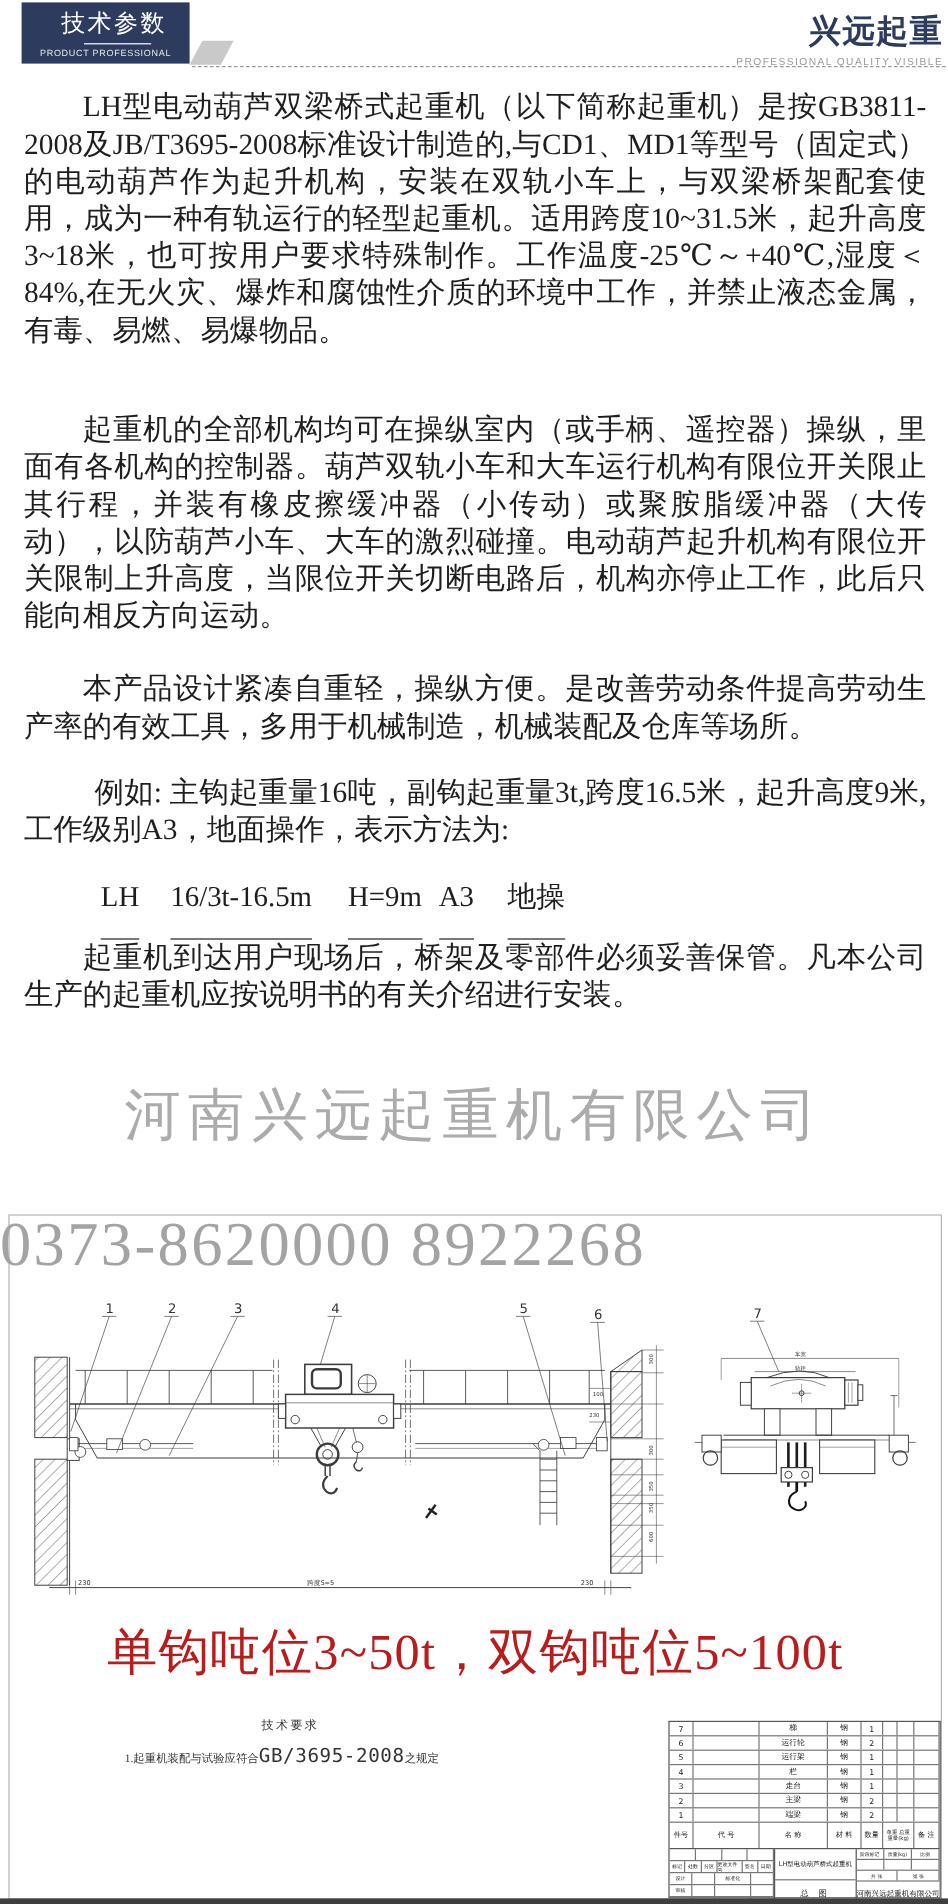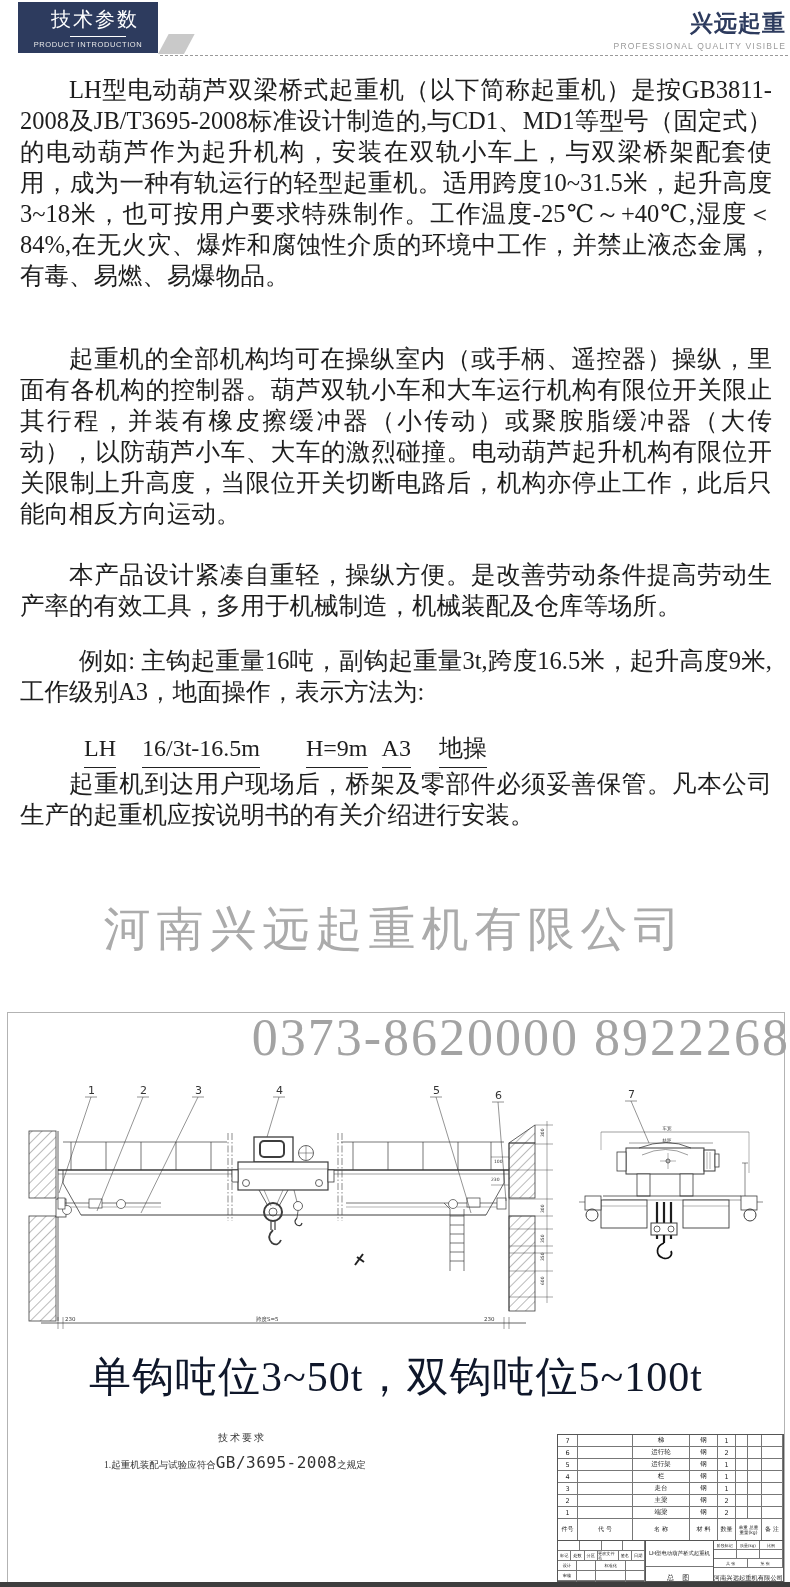--- a/index.html
+++ b/index.html
@@ -8,44 +8,44 @@
   
   .hdr-badge{position:absolute;left:18px;top:2px;width:140px;height:51px;background:#2d3b5e;
              display:flex;flex-direction:column;align-items:center;justify-content:center;}
   .hdr-badge .t{color:#fff;font-size:20px;letter-spacing:2px;margin-left:14px;font-family:"Liberation Sans",sans-serif;}
   .hdr-badge .ul{width:56px;height:1px;background:#fff;margin:3px 0 3px 20px;}
   .hdr-badge .s{color:#e8e8e8;font-size:7.5px;letter-spacing:0.6px;font-family:"Liberation Sans",sans-serif;}
   .hdr-slant{position:absolute;left:158px;top:34px;width:26px;height:20px;background:#c9c9c9;
              transform:skewX(-28deg);transform-origin:bottom left;}
   .hdr-dash{position:absolute;left:160px;right:2px;top:55px;border-top:1.5px dashed #9a9a9a;}
   .brand{position:absolute;right:4px;top:8px;text-align:right;}
-  .brand .b{color:#2d3b5e;font-size:23px;font-weight:bold;letter-spacing:1px;font-family:"Liberation Sans",sans-serif;}
+  .brand .b{color:#2d3b5e;font-size:27px;font-weight:bold;letter-spacing:1px;font-family:"Liberation Sans",sans-serif;}
   .brand .bs{color:#9a9a9a;font-size:8.5px;letter-spacing:1.2px;margin-top:2px;font-family:"Liberation Sans",sans-serif;}
   
   .content{position:absolute;left:20px;top:72px;width:752px;font-size:24.5px;line-height:31px;
            text-align:justify;color:#1e1e1e;}
   .content p{margin:0;text-indent:2em;}
   .content p.g1{margin-top:2px;} .content p.g2{margin-top:52px;} .content p.g3{margin-top:30px;}
   .content p.g4{margin-top:32px;} .content p.g5{margin-top:24px;text-indent:2.4em;}
   .formula{margin:26px 0 0 64px;font-size:24px;white-space:nowrap;}
-  .formula span{border-bottom:1.5px solid #222;padding-bottom:3px;display:inline-block;}
-  .formula .f2{margin-left:26px;} .formula .f3{margin-left:46px;}
+  .formula span{border-bottom:1.5px solid #222;padding-bottom:18px;display:inline-block;}
+  .formula .f2{margin-left:26px;} .formula .f3{margin-left:30px;}
   .formula .f4{margin-left:14px;} .formula .f5{margin-left:28px;font-family:Liberation Serif, serif;}
   .p-last{margin-top:60px;}
   
   .wm-co{position:absolute;left:0;right:0;top:898px;text-align:center;color:#ababab;
          font-size:47px;letter-spacing:6px;white-space:nowrap;z-index:5;}
-  .wm-ph{position:absolute;left:0;right:0;top:1008px;text-align:right;color:#a3a3a3;
+  .wm-ph{position:absolute;left:0;right:0;top:1008px;text-align:left;color:#a3a3a3;
          font-size:52px;letter-spacing:2px;white-space:nowrap;z-index:5;}
   
   .draw-block{position:absolute;left:7px;top:1012px;width:776px;height:569px;
               border:1px solid #b3b3b3;background:#fff;}
   svg.techdraw{position:absolute;left:-7px;top:0;width:790px;height:575px;}
   .tonnage{position:absolute;left:0;width:776px;top:336px;text-align:center;font-size:42px;
-           color:#0f172a;letter-spacing:1px;white-space:nowrap;}
+           color:#b91c1c;letter-spacing:1px;white-space:nowrap;}
   .tech{position:absolute;left:210px;top:418px;font-size:10px;color:#333;letter-spacing:2px;}
   .technote{position:absolute;left:96px;top:440px;color:#333;white-space:nowrap;}
   .technote .sm{font-size:9.5px;} .technote .lg{font-size:16px;letter-spacing:0.5px;font-family:"DejaVu Sans Mono",monospace;}
   
   .tb{position:absolute;left:549px;top:421px;width:227px;height:148px;border:1px solid #555;
       font-family:"DejaVu Sans",sans-serif;color:#222;background:#fff;box-sizing:border-box;}
   .tb .row{display:grid;grid-template-columns:20px 55px 57px 28px 18px 12px 14px auto;height:11px;
            border-bottom:0.5px solid #777;font-size:6.5px;}
   .tb .row>div{border-right:0.5px solid #777;display:flex;align-items:center;justify-content:center;overflow:hidden;}
   .tb .hrow{display:grid;grid-template-columns:20px 55px 57px 28px 18px 26px auto;height:21px;
@@ -68,21 +68,21 @@
   svg text{font-family:"DejaVu Sans",sans-serif;fill:#333;}
 </style>
 </head>
 <body>
 
 <div class="page">
 
   <div class="hdr-badge">
     <div class="t">技术参数</div>
     <div class="ul"></div>
-    <div class="s">PRODUCT INTRODUCTION</div>
+    <div class="s">PRODUCT PROFESSIONAL</div>
   </div>
   <div class="hdr-slant"></div>
   <div class="hdr-dash"></div>
   <div class="brand">
     <div class="b">兴远起重</div>
     <div class="bs">PROFESSIONAL QUALITY VISIBLE</div>
   </div>
 
   <div class="content">
     <p class="g1">LH型电动葫芦双梁桥式起重机（以下简称起重机）是按GB3811-2008及JB/T3695-2008标准设计制造的,与CD1、MD1等型号（固定式）的电动葫芦作为起升机构，安装在双轨小车上，与双梁桥架配套使用，成为一种有轨运行的轻型起重机。适用跨度10~31.5米，起升高度3~18米，也可按用户要求特殊制作。工作温度-25℃～+40℃,湿度＜84%,在无火灾、爆炸和腐蚀性介质的环境中工作，并禁止液态金属，有毒、易燃、易爆物品。</p>

